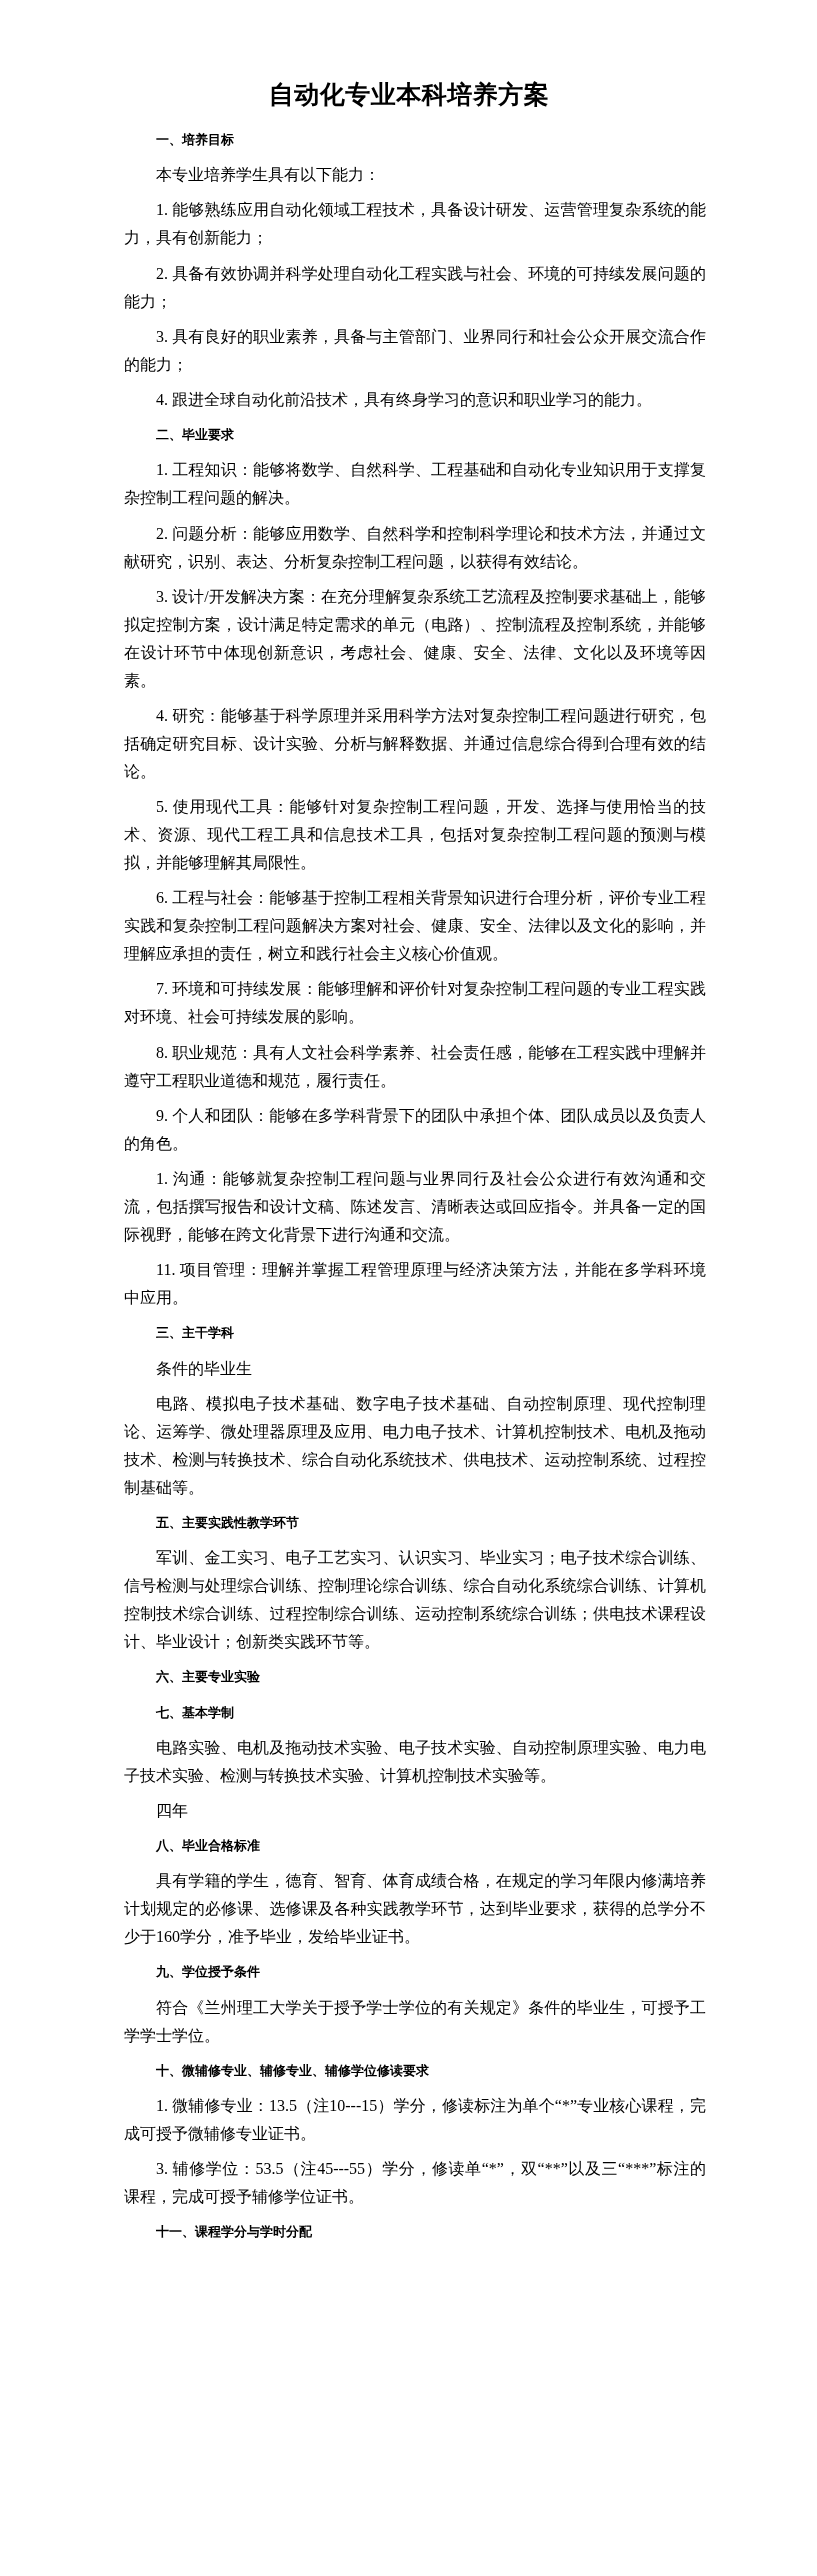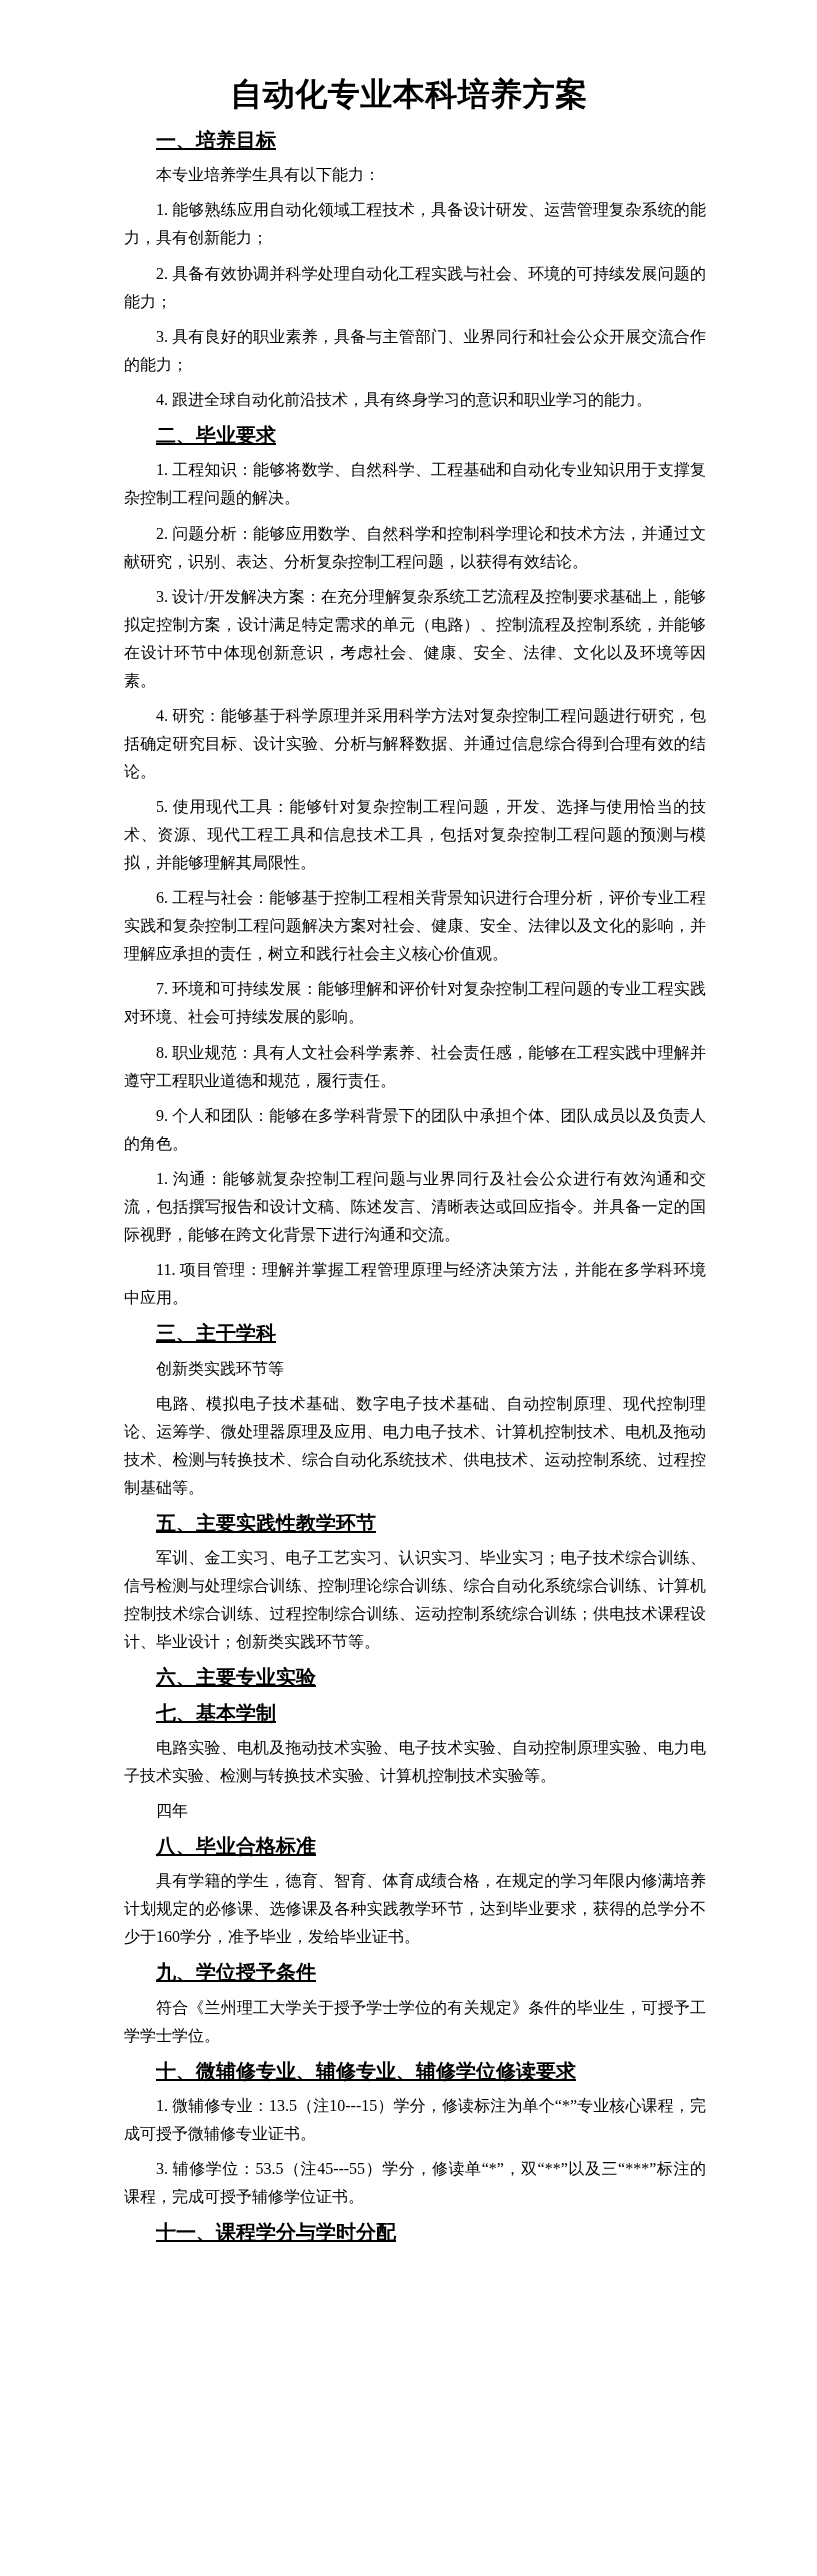--- a/index.html
+++ b/index.html
@@ -11,40 +11,39 @@
     background:#ffffff;
     color:#000000;
     font-family:"Liberation Serif","DejaVu Serif",serif;
     overflow:hidden;
     padding-top:80px;
   }
   .doc-title{
     margin:0 0 18px 0;
     font-family:"Liberation Sans","DejaVu Sans",sans-serif;
     font-weight:bold;
-    font-size:32px;
+    font-size:25px;
     line-height:28px;
     text-align:center;
     letter-spacing:0.5px;
   }
   .doc-body{
     margin-left:124px;
     width:582px;
     font-size:16px;
     line-height:28px;
     text-align:justify;
   }
   .blk{margin:0 0 7.2px 0;}
   .para{text-indent:32px;}
   .heading{
     text-indent:32px;
     font-family:"Liberation Sans","DejaVu Sans",sans-serif;
     font-weight:bold;
-    font-size:20px;
-    text-decoration:underline;
+    font-size:13px;
   }
 </style>
 </head>
 <body>
 
 <div class="page">
   <h1 class="doc-title">自动化专业本科培养方案</h1>
   <div class="doc-body" id="doc-body">
       <div class="blk heading">一、培养目标</div>
       <div class="blk para">本专业培养学生具有以下能力：</div>
@@ -58,21 +57,21 @@
       <div class="blk para">3. 设计/开发解决方案：在充分理解复杂系统工艺流程及控制要求基础上，能够拟定控制方案，设计满足特定需求的单元（电路）、控制流程及控制系统，并能够在设计环节中体现创新意识，考虑社会、健康、安全、法律、文化以及环境等因素。</div>
       <div class="blk para">4. 研究：能够基于科学原理并采用科学方法对复杂控制工程问题进行研究，包括确定研究目标、设计实验、分析与解释数据、并通过信息综合得到合理有效的结论。</div>
       <div class="blk para">5. 使用现代工具：能够针对复杂控制工程问题，开发、选择与使用恰当的技术、资源、现代工程工具和信息技术工具，包括对复杂控制工程问题的预测与模拟，并能够理解其局限性。</div>
       <div class="blk para">6. 工程与社会：能够基于控制工程相关背景知识进行合理分析，评价专业工程实践和复杂控制工程问题解决方案对社会、健康、安全、法律以及文化的影响，并理解应承担的责任，树立和践行社会主义核心价值观。</div>
       <div class="blk para">7. 环境和可持续发展：能够理解和评价针对复杂控制工程问题的专业工程实践对环境、社会可持续发展的影响。</div>
       <div class="blk para">8. 职业规范：具有人文社会科学素养、社会责任感，能够在工程实践中理解并遵守工程职业道德和规范，履行责任。</div>
       <div class="blk para">9. 个人和团队：能够在多学科背景下的团队中承担个体、团队成员以及负责人的角色。</div>
       <div class="blk para">1. 沟通：能够就复杂控制工程问题与业界同行及社会公众进行有效沟通和交流，包括撰写报告和设计文稿、陈述发言、清晰表达或回应指令。并具备一定的国际视野，能够在跨文化背景下进行沟通和交流。</div>
       <div class="blk para">11. 项目管理：理解并掌握工程管理原理与经济决策方法，并能在多学科环境中应用。</div>
       <div class="blk heading">三、主干学科</div>
-      <div class="blk para">创新类实践环节等</div>
+      <div class="blk para">条件的毕业生</div>
       <div class="blk para">电路、模拟电子技术基础、数字电子技术基础、自动控制原理、现代控制理论、运筹学、微处理器原理及应用、电力电子技术、计算机控制技术、电机及拖动技术、检测与转换技术、综合自动化系统技术、供电技术、运动控制系统、过程控制基础等。</div>
       <div class="blk heading">五、主要实践性教学环节</div>
       <div class="blk para">军训、金工实习、电子工艺实习、认识实习、毕业实习；电子技术综合训练、信号检测与处理综合训练、控制理论综合训练、综合自动化系统综合训练、计算机控制技术综合训练、过程控制综合训练、运动控制系统综合训练；供电技术课程设计、毕业设计；创新类实践环节等。</div>
       <div class="blk heading">六、主要专业实验</div>
       <div class="blk heading">七、基本学制</div>
       <div class="blk para">电路实验、电机及拖动技术实验、电子技术实验、自动控制原理实验、电力电子技术实验、检测与转换技术实验、计算机控制技术实验等。</div>
       <div class="blk para">四年</div>
       <div class="blk heading">八、毕业合格标准</div>
       <div class="blk para">具有学籍的学生，德育、智育、体育成绩合格，在规定的学习年限内修满培养计划规定的必修课、选修课及各种实践教学环节，达到毕业要求，获得的总学分不少于160学分，准予毕业，发给毕业证书。</div>
       <div class="blk heading">九、学位授予条件</div>

